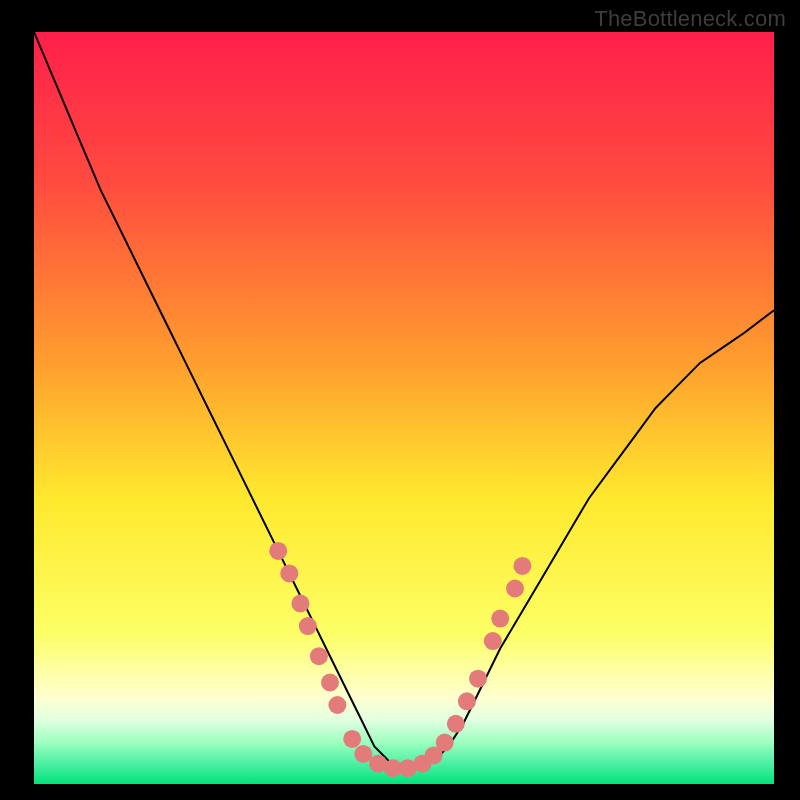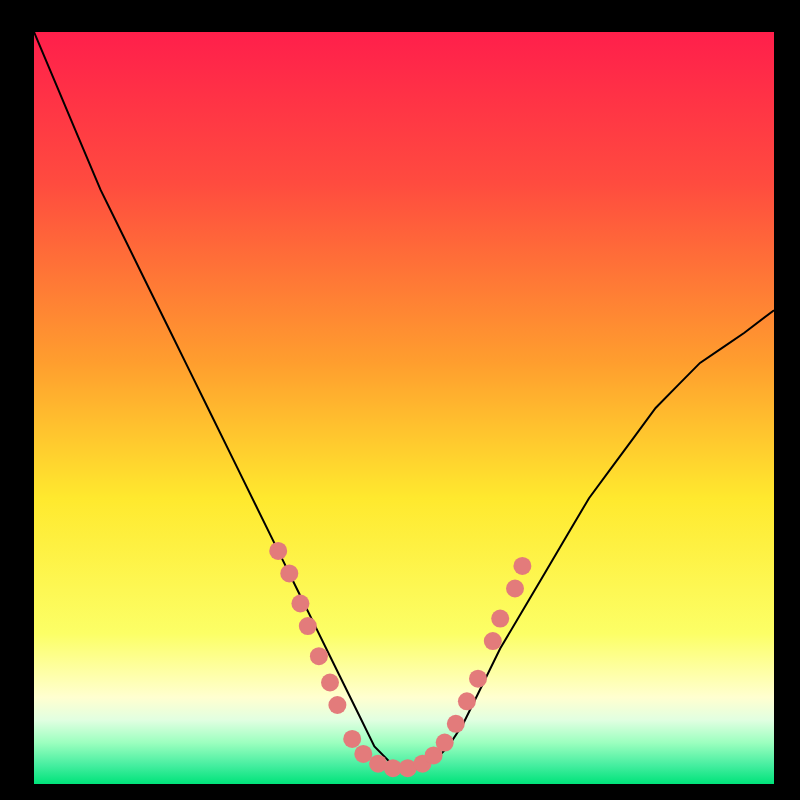--- a/index.html
+++ b/index.html
@@ -33,20 +33,21 @@
     top: 32px;
     width: 740px;
     height: 752px;
     display: block;
   }
 </style>
 </head>
 <body>
 
 <div class="stage">
+  <div class="watermark">TheBottleneck.com</div>
 
   <svg class="plot" viewBox="0 0 740 752" preserveAspectRatio="none">
     <defs>
       <linearGradient id="bg-grad" x1="0" y1="0" x2="0" y2="1">
           <stop offset="0.0%" stop-color="#ff1f4b"></stop>
           <stop offset="20.0%" stop-color="#ff4b3f"></stop>
           <stop offset="44.0%" stop-color="#ff9e2e"></stop>
           <stop offset="62.0%" stop-color="#ffe92e"></stop>
           <stop offset="80.0%" stop-color="#fcff66"></stop>
           <stop offset="88.5%" stop-color="#ffffd0"></stop>

